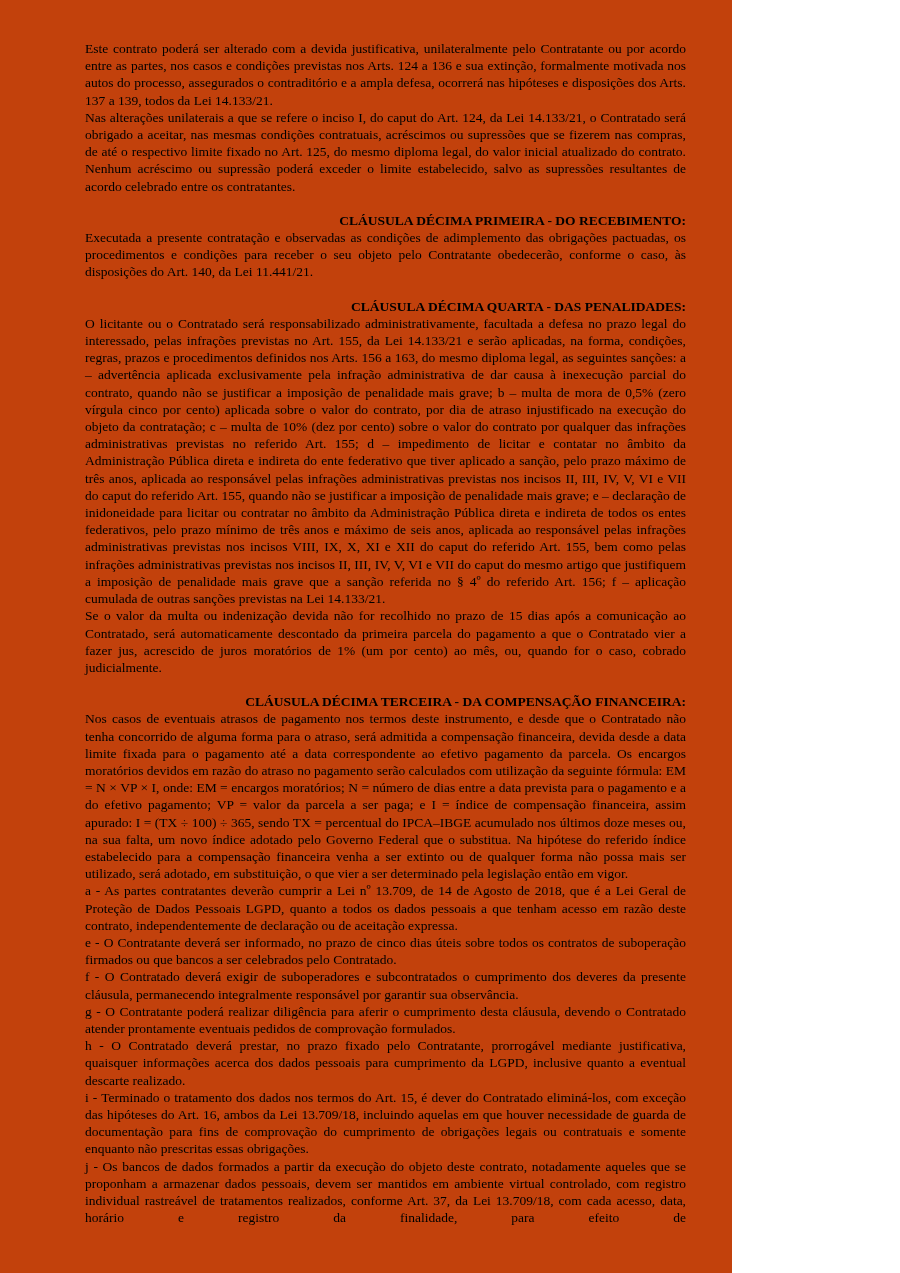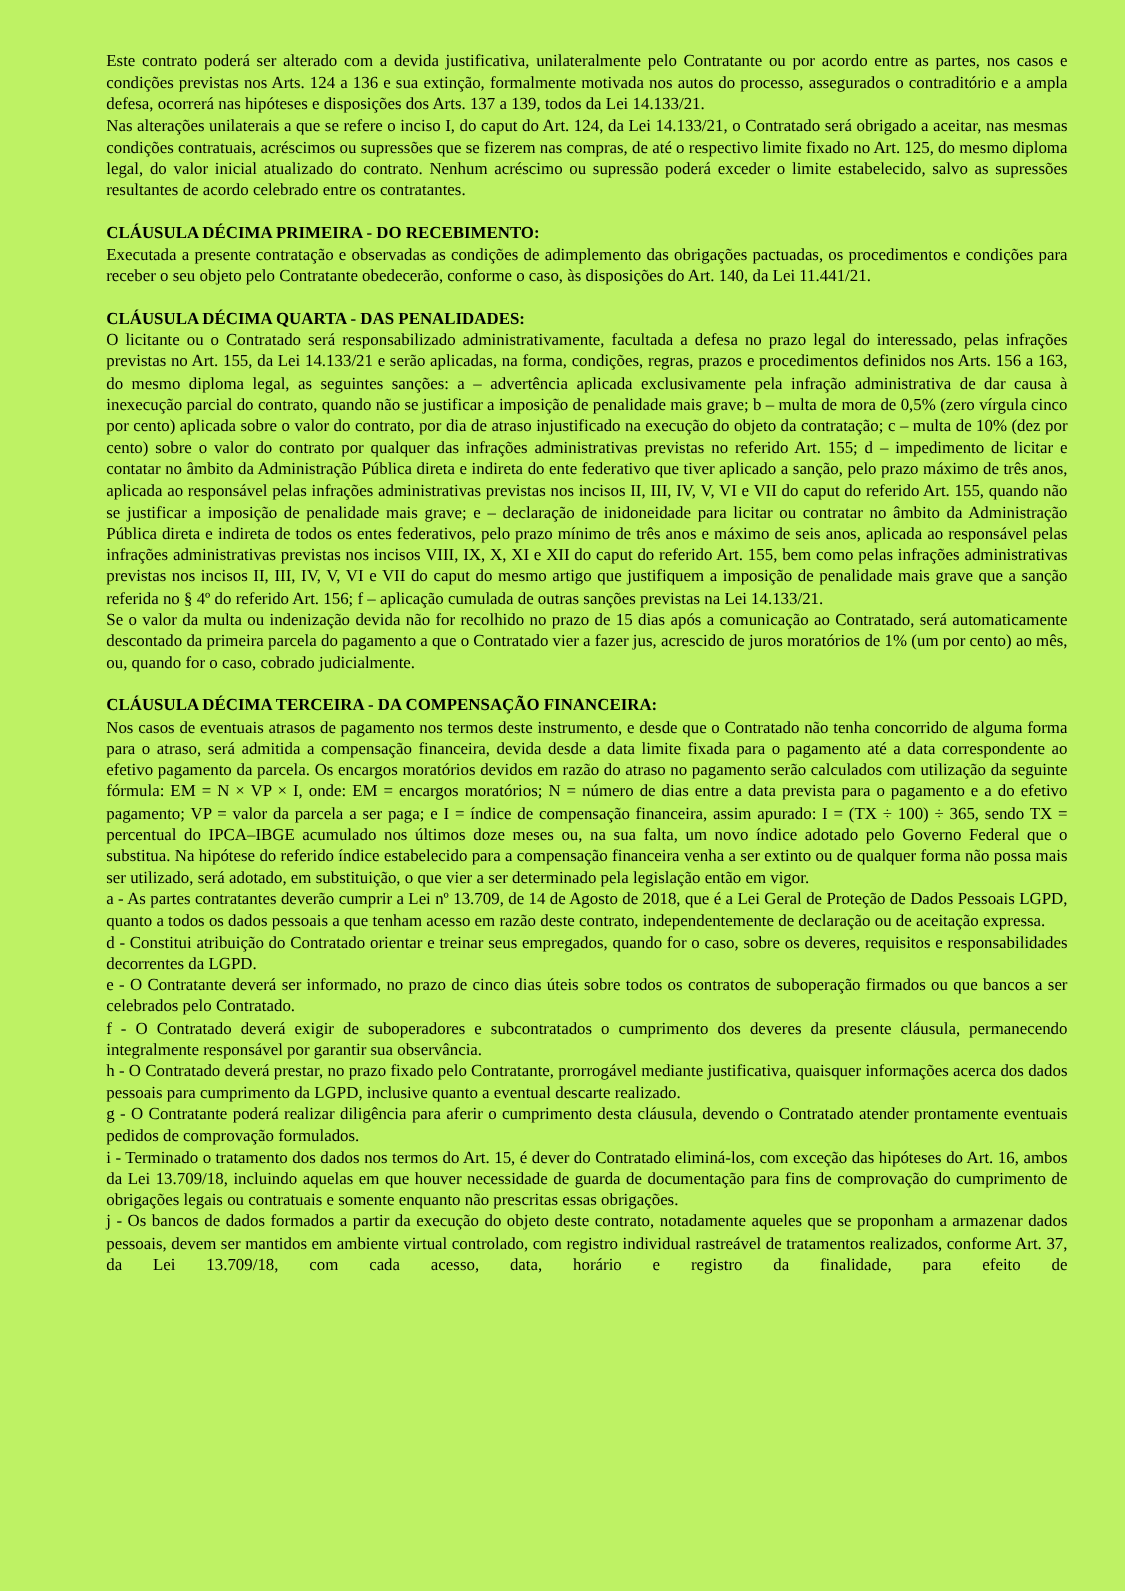--- a/index.html
+++ b/index.html
@@ -1,61 +1,60 @@
 <!DOCTYPE html>
 <html><head>
 <meta charset="utf-8">
 <style>
   html, body {
     margin: 0;
     padding: 0;
     background: #ffffff;
   }
   .page {
-    width: 900px;
+    width: 732px;
     min-height: 1273px;
     box-sizing: border-box;
     padding: 40px 46px 36px 85px;
-    background: #bef264;
+    background: #c2410c;
     font-family: "Liberation Serif", serif;
     font-size: 13.5px;
     line-height: 17.2px;
     color: #000000;
   }
   .para {
     margin: 0;
     text-align: justify;
   }
   .para.justify-last {
     text-align-last: justify;
   }
   .heading {
     margin: 17px 0 0 0;
     font-weight: bold;
-    text-align: left;
+    text-align: right;
   }
 </style>
 </head>
 <body>
 
 <div class="page">
   <p class="para">Este contrato poderá ser alterado com a devida justificativa, unilateralmente pelo Contratante ou por acordo entre as partes, nos casos e condições previstas nos Arts. 124 a 136 e sua extinção, formalmente motivada nos autos do processo, assegurados o contraditório e a ampla defesa, ocorrerá nas hipóteses e disposições dos Arts. 137 a 139, todos da Lei 14.133/21.</p>
   <p class="para">Nas alterações unilaterais a que se refere o inciso I, do caput do Art. 124, da Lei 14.133/21, o Contratado será obrigado a aceitar, nas mesmas condições contratuais, acréscimos ou supressões que se fizerem nas compras, de até o respectivo limite fixado no Art. 125, do mesmo diploma legal, do valor inicial atualizado do contrato. Nenhum acréscimo ou supressão poderá exceder o limite estabelecido, salvo as supressões resultantes de acordo celebrado entre os contratantes.</p>
 
   <p class="heading">CLÁUSULA DÉCIMA PRIMEIRA - DO RECEBIMENTO:</p>
   <p class="para">Executada a presente contratação e observadas as condições de adimplemento das obrigações pactuadas, os procedimentos e condições para receber o seu objeto pelo Contratante obedecerão, conforme o caso, às disposições do Art. 140, da Lei 11.441/21.</p>
 
   <p class="heading">CLÁUSULA DÉCIMA QUARTA - DAS PENALIDADES:</p>
   <p class="para">O licitante ou o Contratado será responsabilizado administrativamente, facultada a defesa no prazo legal do interessado, pelas infrações previstas no Art. 155, da Lei 14.133/21 e serão aplicadas, na forma, condições, regras, prazos e procedimentos definidos nos Arts. 156 a 163, do mesmo diploma legal, as seguintes sanções: a – advertência aplicada exclusivamente pela infração administrativa de dar causa à inexecução parcial do contrato, quando não se justificar a imposição de penalidade mais grave; b – multa de mora de 0,5% (zero vírgula cinco por cento) aplicada sobre o valor do contrato, por dia de atraso injustificado na execução do objeto da contratação; c – multa de 10% (dez por cento) sobre o valor do contrato por qualquer das infrações administrativas previstas no referido Art. 155; d – impedimento de licitar e contatar no âmbito da Administração Pública direta e indireta do ente federativo que tiver aplicado a sanção, pelo prazo máximo de três anos, aplicada ao responsável pelas infrações administrativas previstas nos incisos II, III, IV, V, VI e VII do caput do referido Art. 155, quando não se justificar a imposição de penalidade mais grave; e – declaração de inidoneidade para licitar ou contratar no âmbito da Administração Pública direta e indireta de todos os entes federativos, pelo prazo mínimo de três anos e máximo de seis anos, aplicada ao responsável pelas infrações administrativas previstas nos incisos VIII, IX, X, XI e XII do caput do referido Art. 155, bem como pelas infrações administrativas previstas nos incisos II, III, IV, V, VI e VII do caput do mesmo artigo que justifiquem a imposição de penalidade mais grave que a sanção referida no § 4º do referido Art. 156; f – aplicação cumulada de outras sanções previstas na Lei 14.133/21.</p>
   <p class="para">Se o valor da multa ou indenização devida não for recolhido no prazo de 15 dias após a comunicação ao Contratado, será automaticamente descontado da primeira parcela do pagamento a que o Contratado vier a fazer jus, acrescido de juros moratórios de 1% (um por cento) ao mês, ou, quando for o caso, cobrado judicialmente.</p>
 
   <p class="heading">CLÁUSULA DÉCIMA TERCEIRA - DA COMPENSAÇÃO FINANCEIRA:</p>
   <p class="para">Nos casos de eventuais atrasos de pagamento nos termos deste instrumento, e desde que o Contratado não tenha concorrido de alguma forma para o atraso, será admitida a compensação financeira, devida desde a data limite fixada para o pagamento até a data correspondente ao efetivo pagamento da parcela. Os encargos moratórios devidos em razão do atraso no pagamento serão calculados com utilização da seguinte fórmula: EM = N × VP × I, onde: EM = encargos moratórios; N = número de dias entre a data prevista para o pagamento e a do efetivo pagamento; VP = valor da parcela a ser paga; e I = índice de compensação financeira, assim apurado: I = (TX ÷ 100) ÷ 365, sendo TX = percentual do IPCA–IBGE acumulado nos últimos doze meses ou, na sua falta, um novo índice adotado pelo Governo Federal que o substitua. Na hipótese do referido índice estabelecido para a compensação financeira venha a ser extinto ou de qualquer forma não possa mais ser utilizado, será adotado, em substituição, o que vier a ser determinado pela legislação então em vigor.</p>
 
   <p class="para">a - As partes contratantes deverão cumprir a Lei nº 13.709, de 14 de Agosto de 2018, que é a Lei Geral de Proteção de Dados Pessoais LGPD, quanto a todos os dados pessoais a que tenham acesso em razão deste contrato, independentemente de declaração ou de aceitação expressa.</p>
-  <p class="para">d - Constitui atribuição do Contratado orientar e treinar seus empregados, quando for o caso, sobre os deveres, requisitos e responsabilidades decorrentes da LGPD.</p>
   <p class="para">e - O Contratante deverá ser informado, no prazo de cinco dias úteis sobre todos os contratos de suboperação firmados ou que bancos a ser celebrados pelo Contratado.</p>
   <p class="para">f - O Contratado deverá exigir de suboperadores e subcontratados o cumprimento dos deveres da presente cláusula, permanecendo integralmente responsável por garantir sua observância.</p>
+  <p class="para">g - O Contratante poderá realizar diligência para aferir o cumprimento desta cláusula, devendo o Contratado atender prontamente eventuais pedidos de comprovação formulados.</p>
   <p class="para">h - O Contratado deverá prestar, no prazo fixado pelo Contratante, prorrogável mediante justificativa, quaisquer informações acerca dos dados pessoais para cumprimento da LGPD, inclusive quanto a eventual descarte realizado.</p>
-  <p class="para">g - O Contratante poderá realizar diligência para aferir o cumprimento desta cláusula, devendo o Contratado atender prontamente eventuais pedidos de comprovação formulados.</p>
   <p class="para">i - Terminado o tratamento dos dados nos termos do Art. 15, é dever do Contratado eliminá-los, com exceção das hipóteses do Art. 16, ambos da Lei 13.709/18, incluindo aquelas em que houver necessidade de guarda de documentação para fins de comprovação do cumprimento de obrigações legais ou contratuais e somente enquanto não prescritas essas obrigações.</p>
   <p class="para justify-last">j - Os bancos de dados formados a partir da execução do objeto deste contrato, notadamente aqueles que se proponham a armazenar dados pessoais, devem ser mantidos em ambiente virtual controlado, com registro individual rastreável de tratamentos realizados, conforme Art. 37, da Lei 13.709/18, com cada acesso, data, horário e registro da finalidade, para efeito de</p>
 </div>
 
 </body></html>

